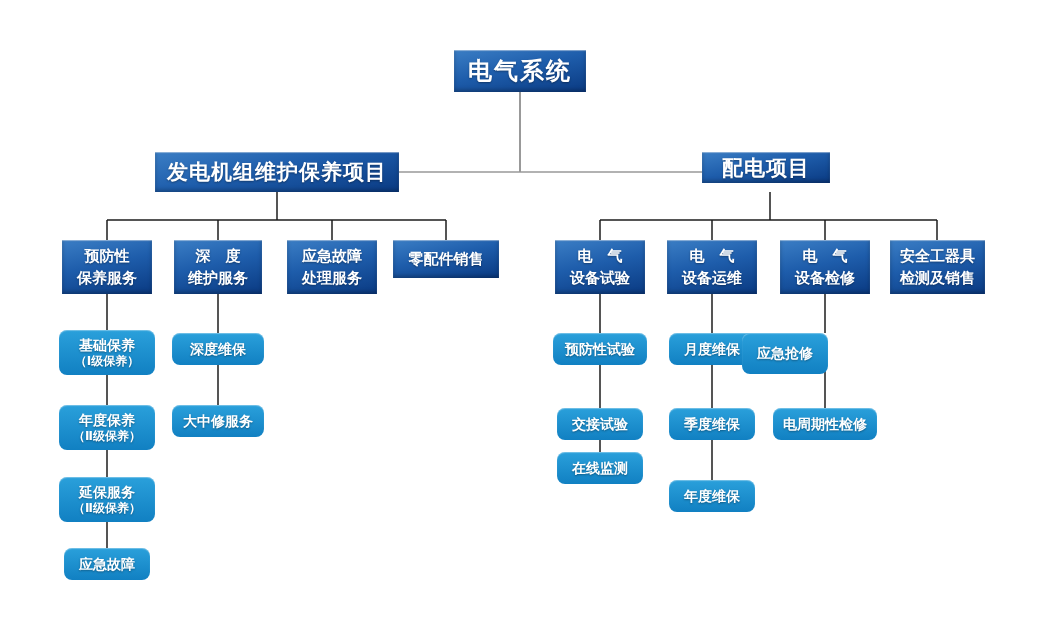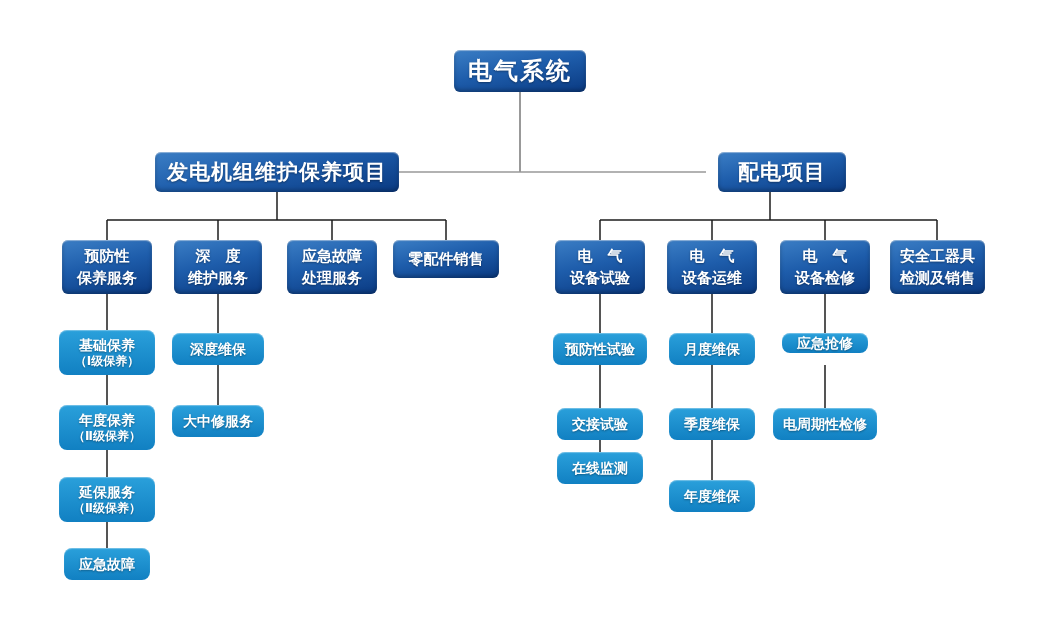--- a/index.html
+++ b/index.html
@@ -9,21 +9,21 @@
     font-family:"Liberation Sans","DejaVu Sans",sans-serif;
   }
   .connectors{position:absolute;left:0;top:0;width:1037px;height:638px;}
   .box{
     position:absolute;display:flex;flex-direction:column;align-items:center;justify-content:center;
     color:#ffffff;font-weight:bold;text-align:center;box-sizing:border-box;
     text-shadow:0 1px 2px rgba(0,0,0,.35);
   }
   .dark{
     background:linear-gradient(168deg,#3b7ec5 0%,#1e5dab 45%,#0a3a82 100%);
-    border-radius:6px;
+    border-radius:0;
     box-shadow:inset 0 1px 1px rgba(255,255,255,.45), inset 0 -2px 4px rgba(0,0,0,.28);
   }
   .light{
     background:linear-gradient(180deg,#2aa0db 0%,#1180c2 100%);
     border-radius:8px;
     box-shadow:inset 0 1px 1px rgba(255,255,255,.35);
   }
   .root-box{font-size:24px;letter-spacing:2px;}
   .l2{font-size:21px;letter-spacing:1px;}
   .l3{font-size:15px;line-height:1.45;}
@@ -74,21 +74,21 @@
     <line x1="825" y1="365" x2="825" y2="408" stroke="#1c1c1c" stroke-width="1.5"></line>
   </svg>
 
   <div class="box dark root-box" style="left:454px;top:50px;width:132px;height:42px">
     <span>电气系统</span>
   </div>
 
   <div class="box dark l2" style="left:155px;top:152px;width:244px;height:40px">
     <span>发电机组维护保养项目</span>
   </div>
-  <div class="box dark l2" style="left:718px;top:152px;width:128px;height:40px">
+  <div class="box dark l2" style="left:702px;top:152px;width:128px;height:31px">
     <span>配电项目</span>
   </div>
 
   <div class="box dark l3" style="left:62px;top:240px;width:90px;height:54px">
     <span>预防性</span>
     <span>保养服务</span>
   </div>
   <div class="box dark l3" style="left:174px;top:240px;width:88px;height:54px">
     <span>深　度</span>
     <span>维护服务</span>
@@ -154,20 +154,20 @@
   <div class="box light leaf" style="left:669px;top:333px;width:86px;height:32px">
     <span>月度维保</span>
   </div>
   <div class="box light leaf" style="left:669px;top:408px;width:86px;height:32px">
     <span>季度维保</span>
   </div>
   <div class="box light leaf" style="left:669px;top:480px;width:86px;height:32px">
     <span>年度维保</span>
   </div>
 
-  <div class="box light leaf" style="left:782px;top:333px;width:86px;height:20px">
+  <div class="box light leaf" style="left:742px;top:333px;width:86px;height:41px">
     <span>应急抢修</span>
   </div>
   <div class="box light leaf" style="left:773px;top:408px;width:104px;height:32px">
     <span>电周期性检修</span>
   </div>
 
 </div>
 
 </body></html>

